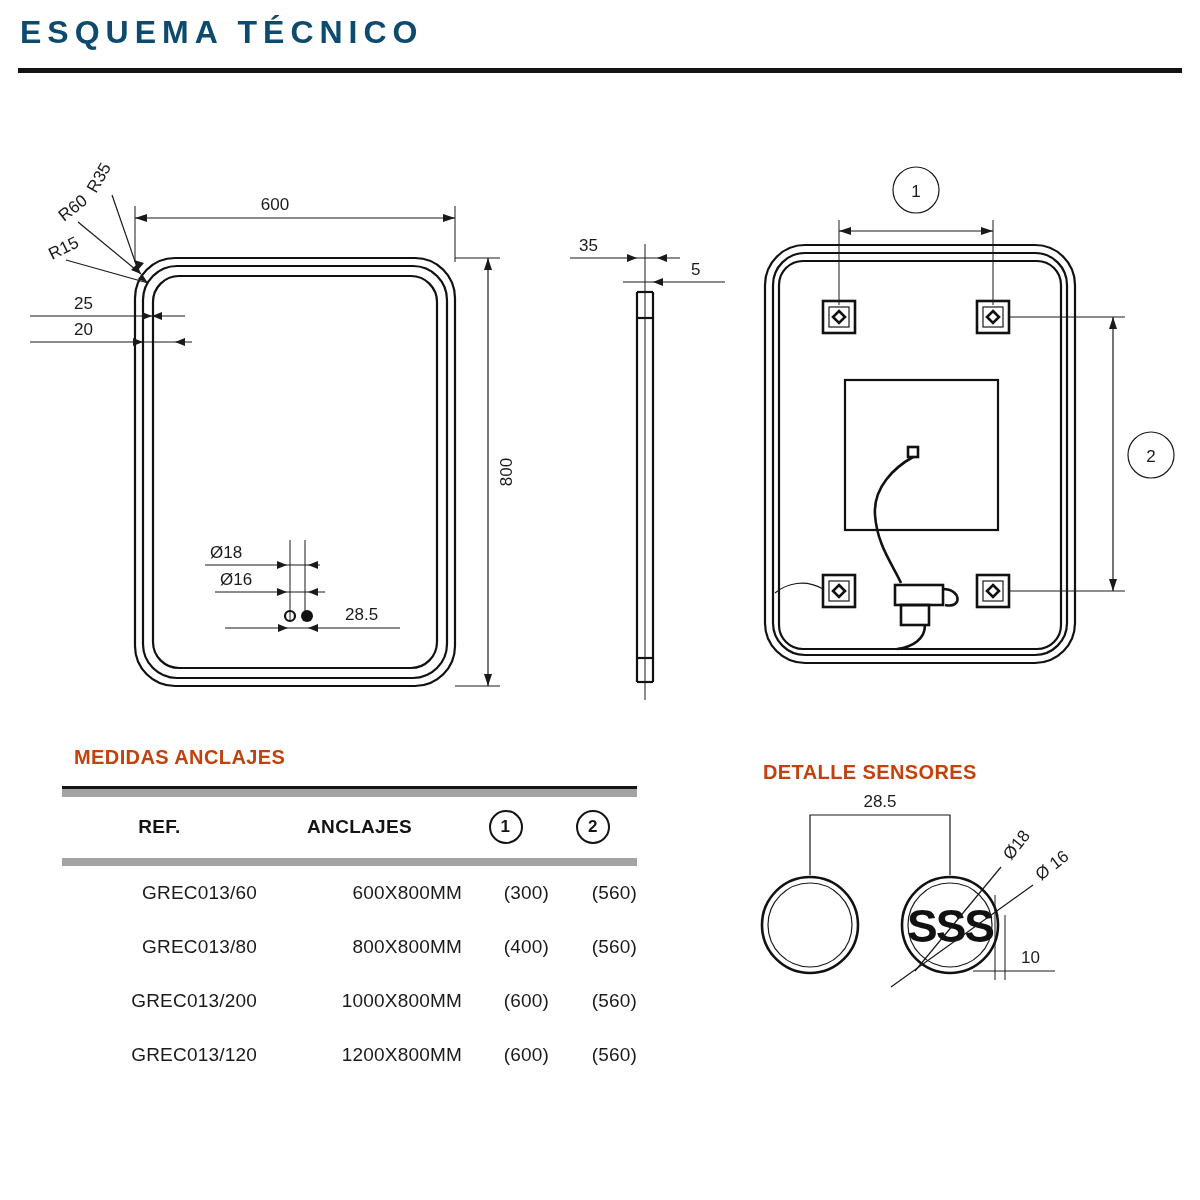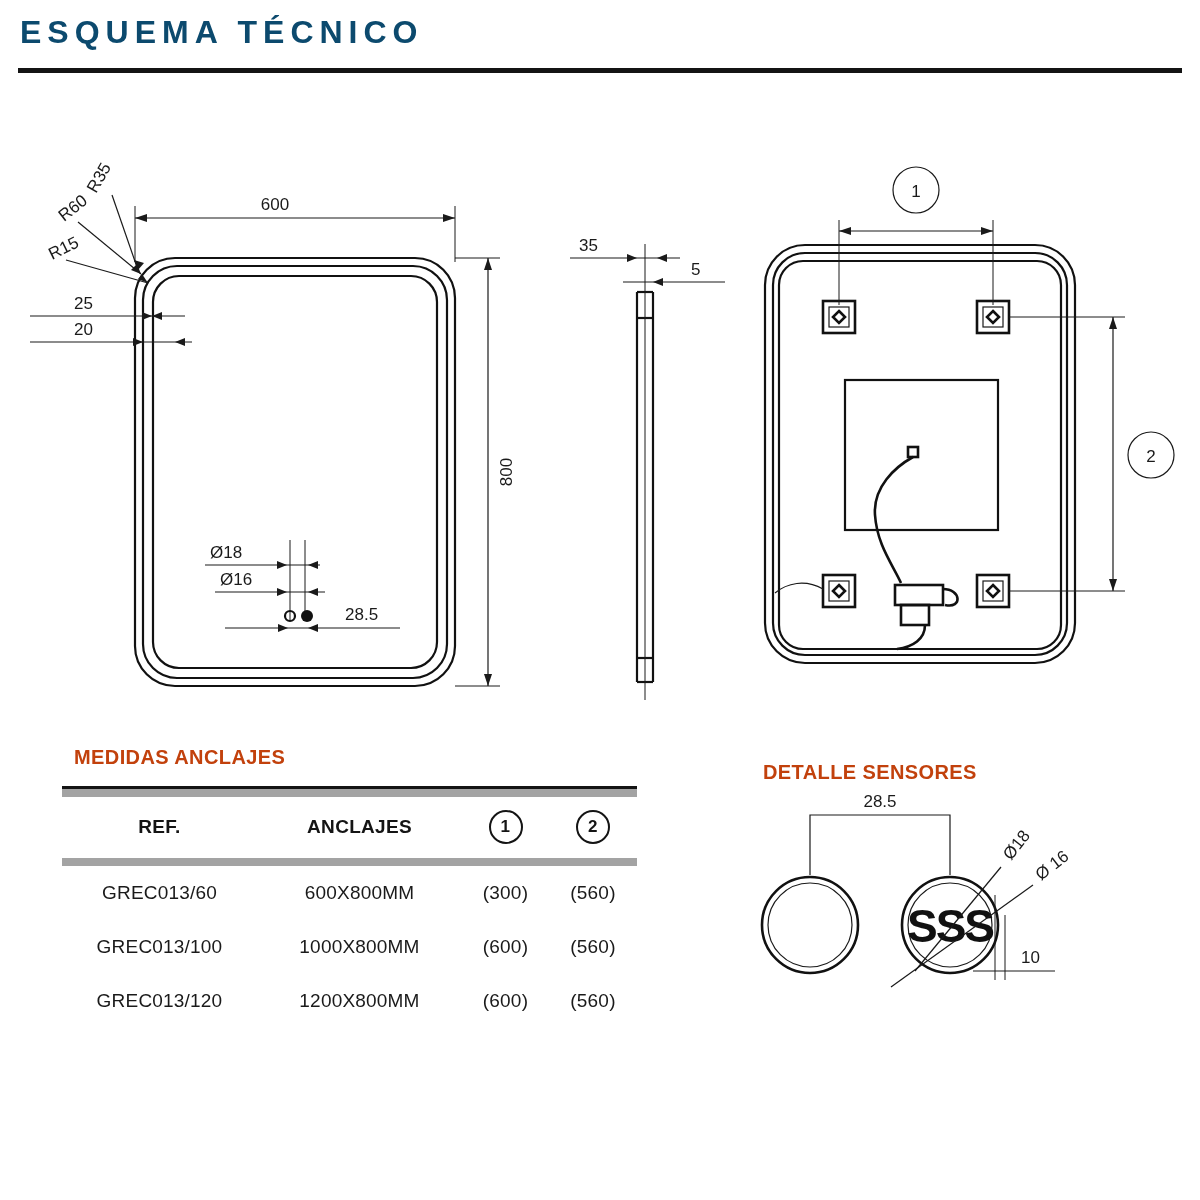--- a/index.html
+++ b/index.html
@@ -68,21 +68,21 @@
     text-align: center;
     vertical-align: middle;
     font-size: 19px;
     font-weight: bold;
     color: #141414;
     border-bottom: 8px solid #a3a3a3;
     letter-spacing: 0.3px;
   }
   #anchors-table tbody td {
     padding: 16px 0 16px 0;
-    text-align: center;
+    text-align: right;
     font-size: 19px;
     color: #1a1a1a;
     letter-spacing: 0.2px;
     white-space: nowrap;
   }
   .col-ref   { width: 195px; }
   .col-med   { width: 205px; }
   .col-one   { width: 87px; }
   .col-two   { width: 88px; }
 
@@ -294,21 +294,27 @@
     </tr>
   </thead>
   <tbody>
     <tr>
       <td>GREC013/60</td>
       <td>600X800MM</td>
       <td>(300)</td>
       <td>(560)</td>
     </tr>
     <tr>
-      <td>GREC013/100</td>
+      <td>GREC013/80</td>
+      <td>800X800MM</td>
+      <td>(400)</td>
+      <td>(560)</td>
+    </tr>
+    <tr>
+      <td>GREC013/200</td>
       <td>1000X800MM</td>
       <td>(600)</td>
       <td>(560)</td>
     </tr>
     <tr>
       <td>GREC013/120</td>
       <td>1200X800MM</td>
       <td>(600)</td>
       <td>(560)</td>
     </tr>

